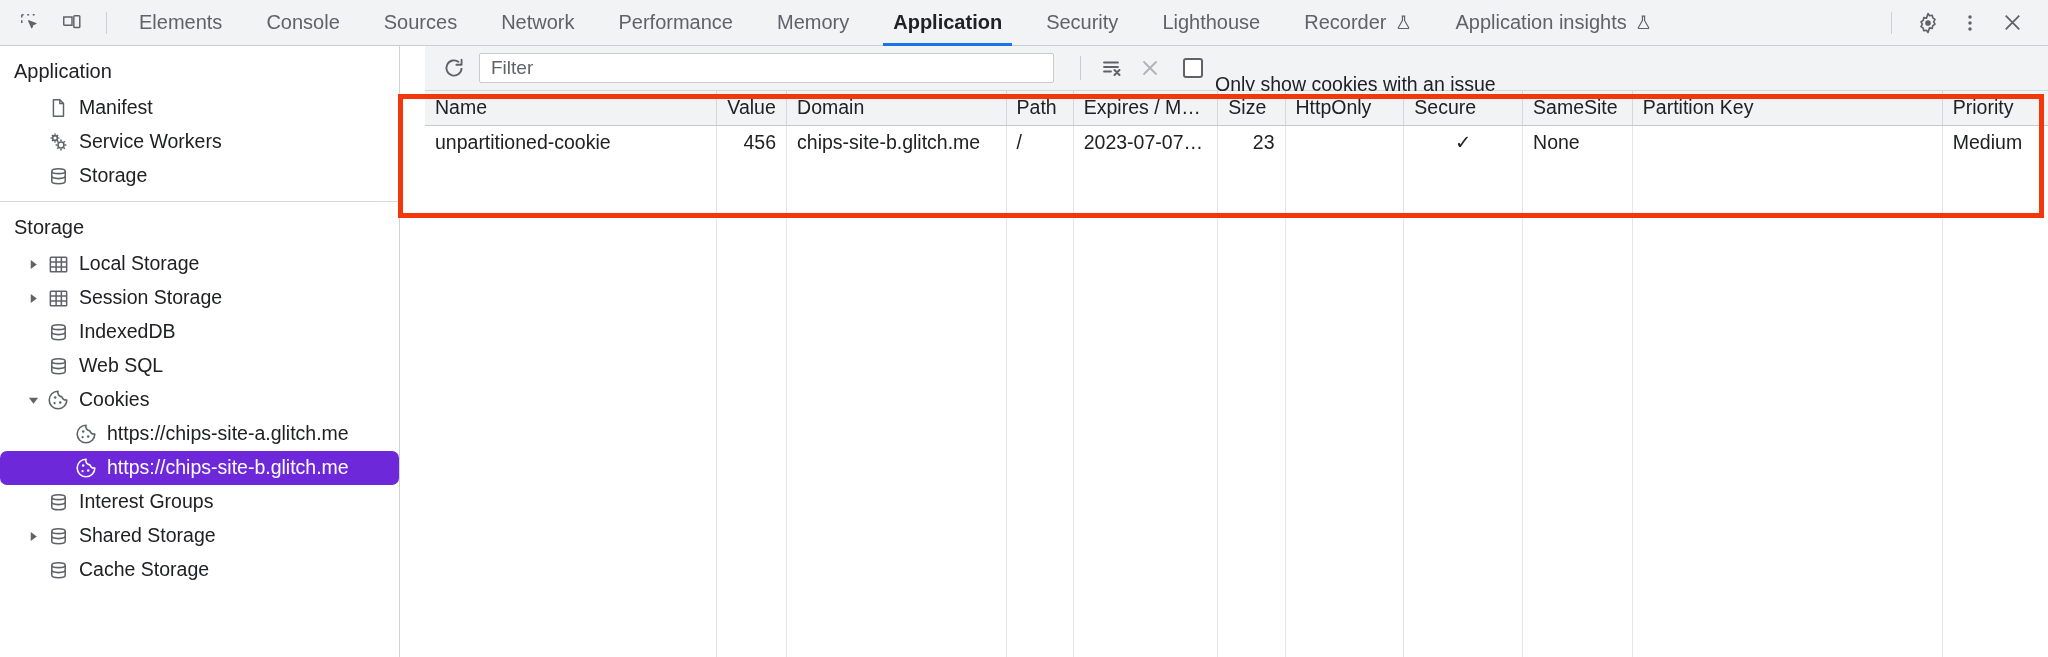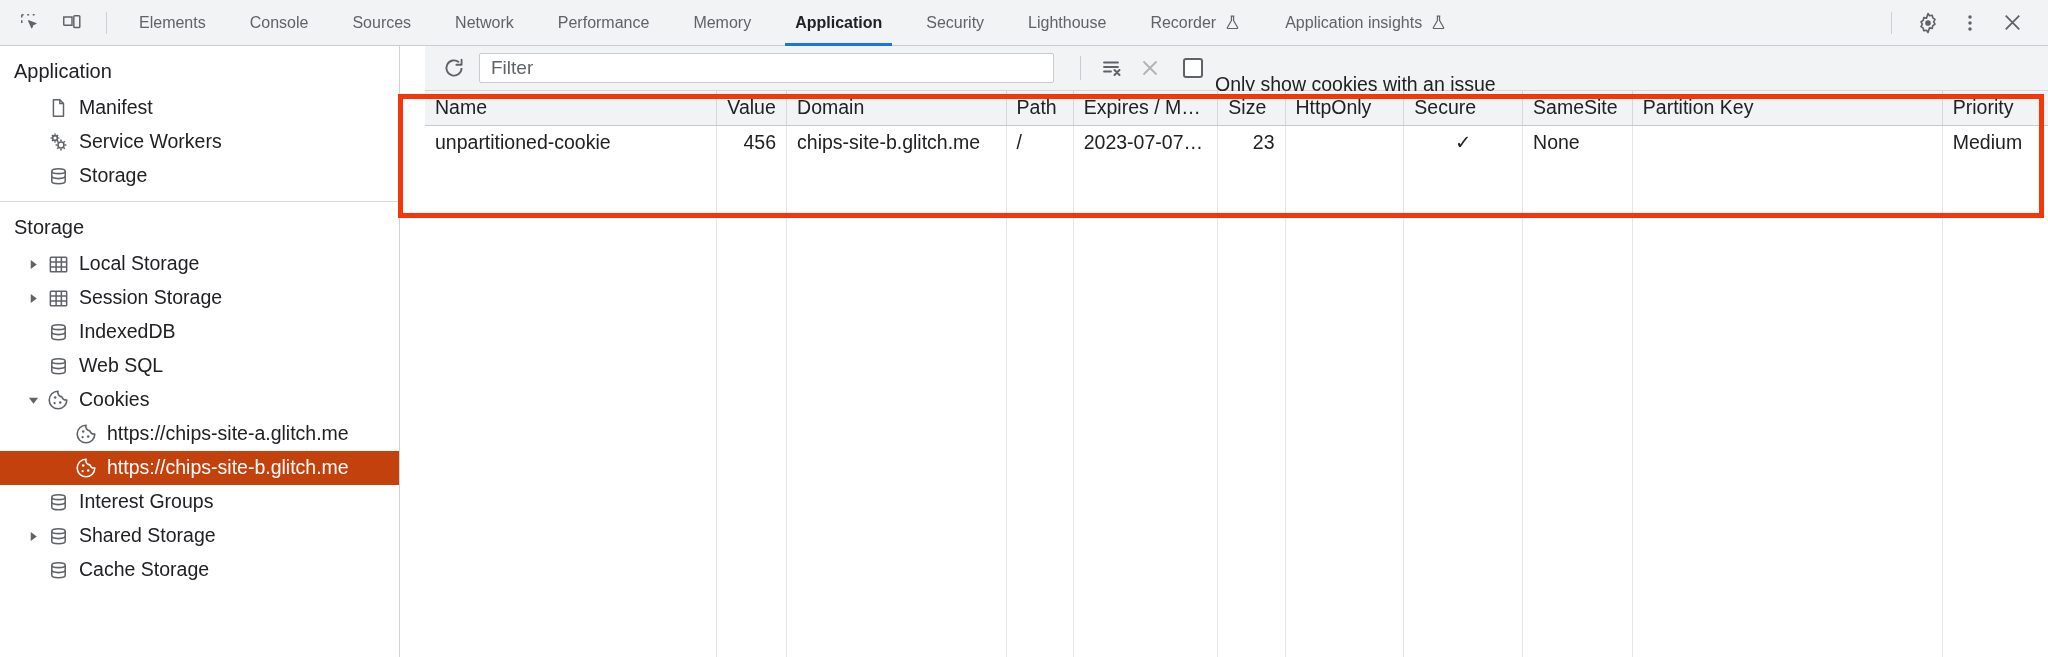--- a/index.html
+++ b/index.html
@@ -28,21 +28,21 @@
   }
   .tb-sep {
     width: 1px; height: 22px; background: #cdd0d3;
     margin: 0 10px;
   }
   .tabs { display: flex; align-items: center; height: 46px; }
   .tab {
     position: relative;
     height: 46px; display: flex; align-items: center; gap: 8px;
     padding: 0 22px;
-    font-size: 16px; color: #5f6368;
+    font-size: 20px; color: #5f6368;
     white-space: nowrap;
   }
   .tab.active { color: #202124; font-weight: 700; }
   .tab.active::after {
     content: ""; position: absolute; left: 12px; right: 12px; bottom: 0;
     height: 3px; background: #1a73e8;
   }
   .flask { width: 17px; height: 19px; display: inline-block; }
   .tb-right {
     margin-left: auto; display: flex; align-items: center;
@@ -67,21 +67,21 @@
     font-size: 20px; color: #202124;
     padding: 14px 0 8px 14px;
   }
   .sec-divider { height: 1px; background: #d7dadd; margin: 8px 0 0 0; }
   .tree-row {
     display: flex; align-items: center;
     height: 34px;
     font-size: 19.5px; color: #202124;
     white-space: nowrap;
   }
-  .tree-row.selected { background: #c2410c; color: #ffffff; }
+  .tree-row.selected { background: #6d28d9; color: #ffffff; border-radius: 7px; }
   .twisty {
     width: 22px; height: 34px; flex: 0 0 22px;
     display: flex; align-items: center; justify-content: center;
     color: #5f6368;
   }
   .twisty svg { display: block; }
   .tw-spacer { width: 22px; flex: 0 0 22px; }
   .ticon {
     width: 28px; flex: 0 0 28px;
     display: flex; align-items: center; justify-content: center;

